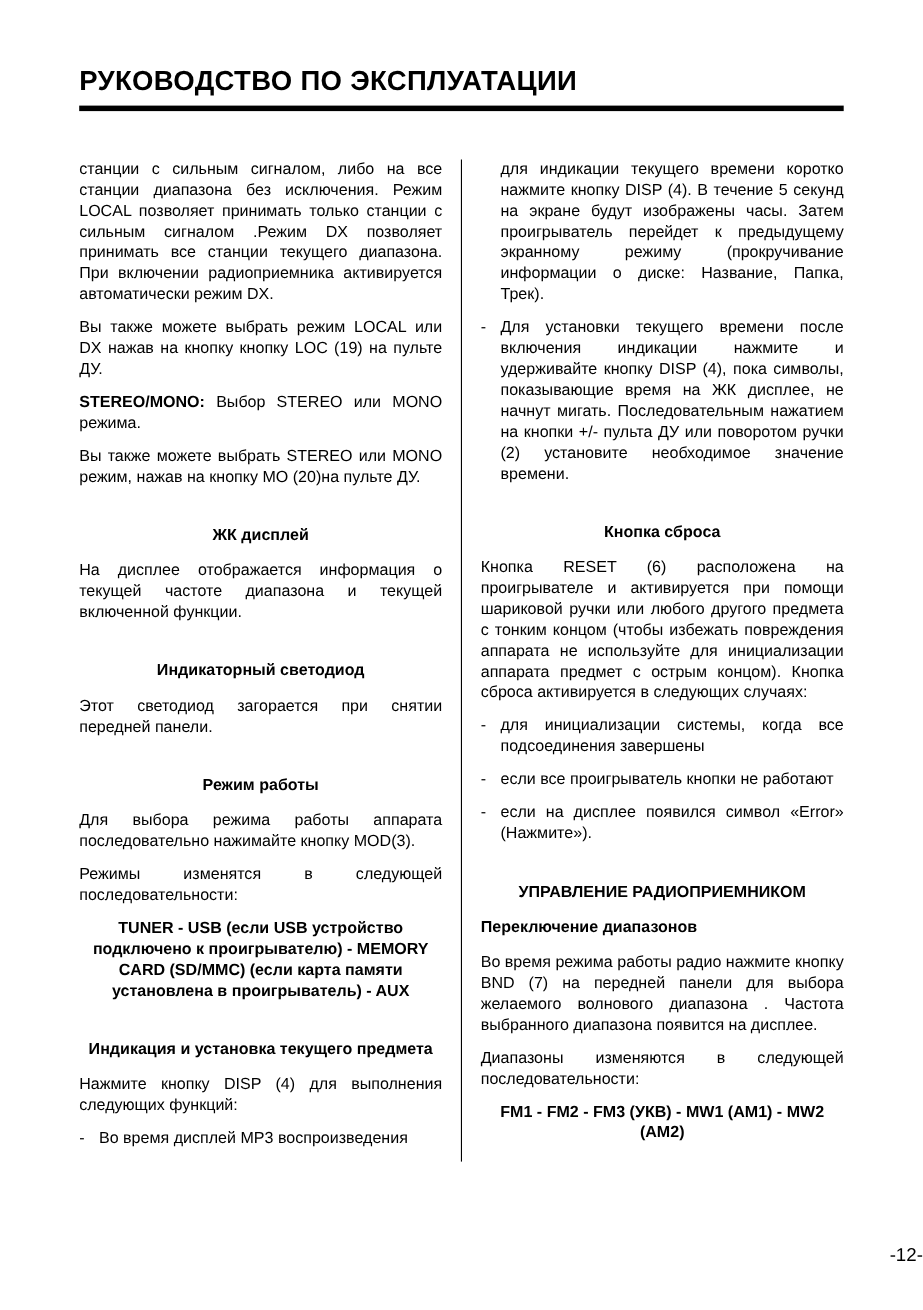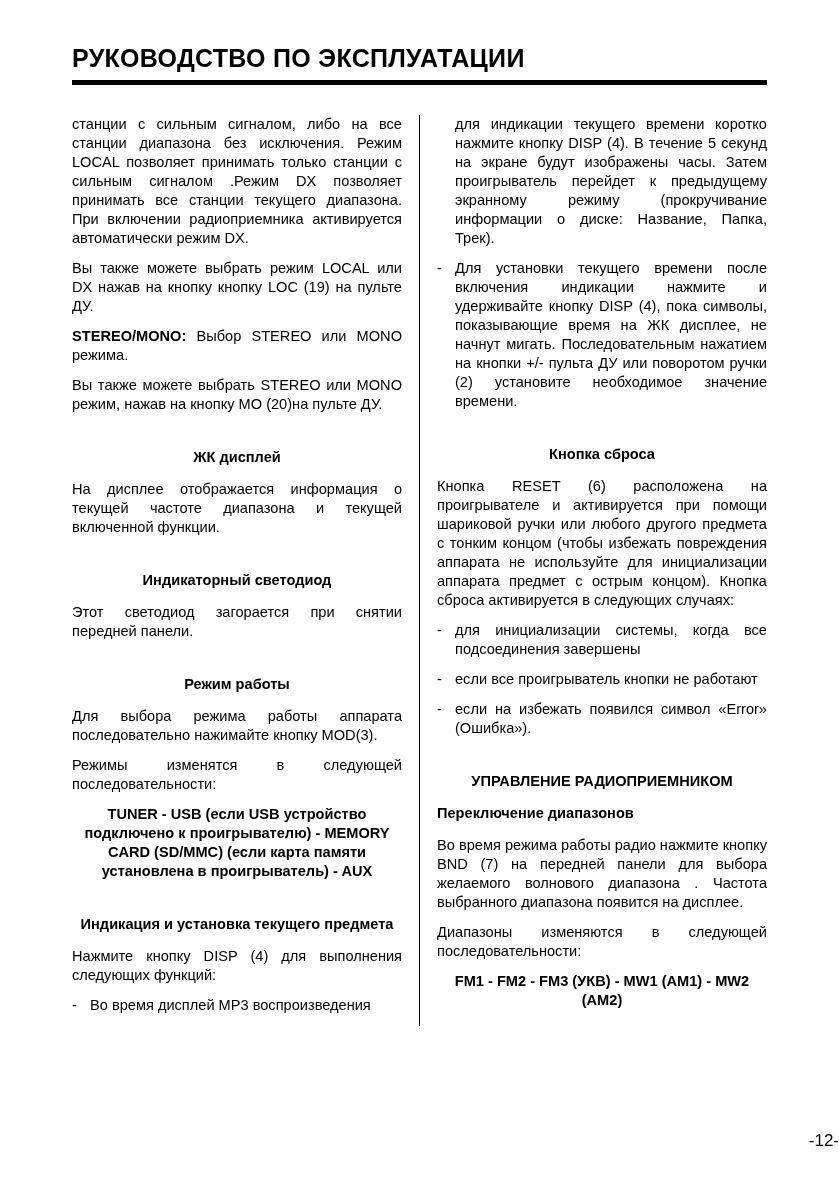--- a/index.html
+++ b/index.html
@@ -3,31 +3,31 @@
 <meta charset="utf-8">
 <style>
   * { box-sizing: border-box; }
   html, body { margin: 0; padding: 0; }
   body {
     width: 839px; height: 1191px;
     background: #ffffff; color: #000;
     font-family: "Liberation Sans", sans-serif;
     position: relative; overflow: hidden;
   }
-  .page { padding: 44px 72px 0 72px; }
+  .page { padding: 60px 72px 0 72px; }
 
   h1.title {
     margin: 0;
     font-size: 25px;
     font-weight: 700;
     letter-spacing: 0.3px;
   }
   .rule { height: 5px; background: #000; margin-top: 7px; }
 
-  .columns { display: flex; margin-top: 30px; }
+  .columns { display: flex; margin-top: 44px; }
   .col {
     width: 330px;
     font-size: 14.6px;
     line-height: 19px;
     text-align: justify;
   }
   .divider { width: 1px; background: #000; margin: 0 17px; flex-shrink: 0; }
 
   .para { margin: 0 0 11px 0; }
   .heading { font-weight: 700; margin: 34px 0 13px 0; text-align: center; }
@@ -104,21 +104,21 @@
       <div class="li">
         <span class="li-dash">-</span>
         <p class="li-text">для инициализации системы, когда все подсоединения завершены</p>
       </div>
       <div class="li">
         <span class="li-dash">-</span>
         <p class="li-text">если все проигрыватель кнопки не работают</p>
       </div>
       <div class="li">
         <span class="li-dash">-</span>
-        <p class="li-text">если на избежать появился символ «Error» (Ошибка»).</p>
+        <p class="li-text">если на дисплее появился символ «Error» (Нажмите»).</p>
       </div>
 
       <p class="heading">УПРАВЛЕНИЕ РАДИОПРИЕМНИКОМ</p>
       <p class="subheading">Переключение диапазонов</p>
       <p class="para">Во время режима работы радио нажмите кнопку BND (7) на передней панели для выбора желаемого волнового диапазона . Частота выбранного диапазона появится на дисплее.</p>
       <p class="para">Диапазоны изменяются в следующей последовательности:</p>
       <p class="seq">FM1 - FM2 - FM3 (УКВ) - MW1 (AM1) - MW2 (AM2)</p>
     </div>
 
   </div>

